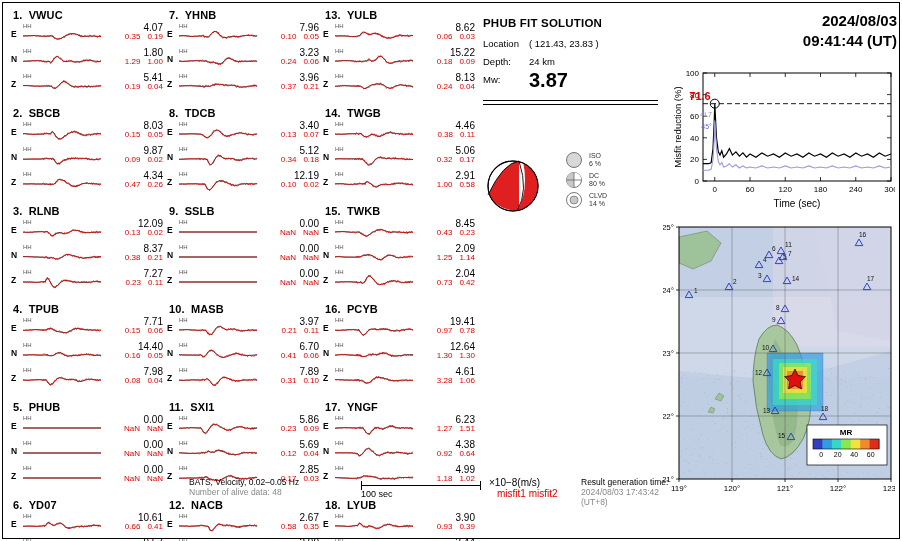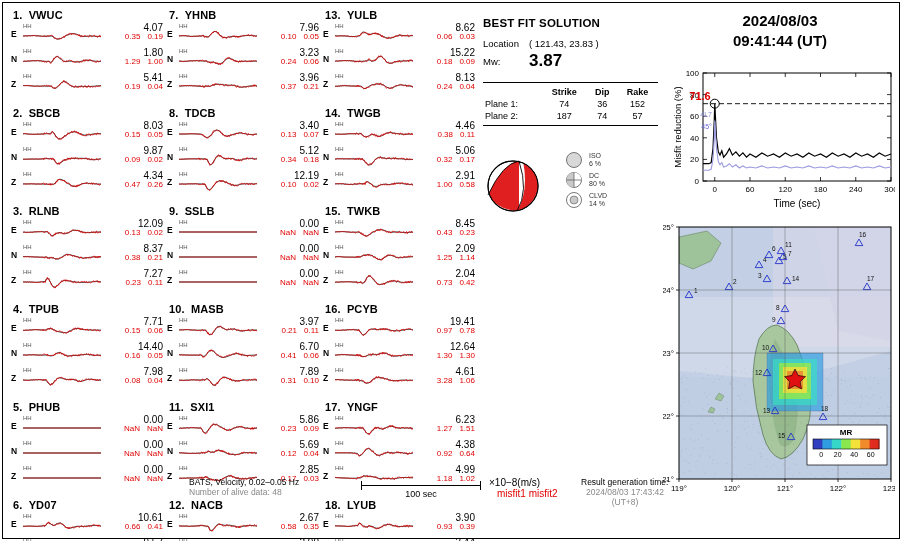--- a/index.html
+++ b/index.html
@@ -53,57 +53,57 @@
   .bfs {
     position:absolute; left:480px; top:14px; width:175px;
   }
   .bfs h2 {
     font-size:11.5px; font-weight:bold; margin:0 0 9px 0; letter-spacing:.2px;
   }
   .bfs-row { font-size:9.5px; margin-bottom:6px; position:relative; height:12px;}
   .bfs-row .lab { position:absolute; left:0; top:0; }
   .bfs-row .val { position:absolute; left:46px; top:0; }
   .mw-row { height:20px; }
-  .mw-row .val { font-size:17px; font-weight:bold; top:-5px; }
+  .mw-row .val { font-size:20px; font-weight:bold; top:-5px; }
   .hr { border-top:1px solid #000; margin:4px 0 3px 0; width:175px;}
   table.planes { border-collapse:collapse; font-size:9px; width:175px; }
   table.planes th { font-weight:bold; text-align:center; padding:1px 2px;}
   table.planes td { text-align:center; padding:1px 2px;}
   table.planes td.pl { text-align:left; width:58px;}
   
   .bb-wrap { position:absolute; left:480px; top:152px; width:180px; height:62px;}
   .srctypes { position:absolute; left:80px; top:-4px; font-size:7px; width:100px;}
   .srcrow { position:relative; height:20px; }
   .srcrow .lbl { position:absolute; left:26px; top:1px; font-size:7px; color:#333;}
   .srcrow .pct { position:absolute; left:26px; top:9px; font-size:7px; color:#333;}
   
   .evt-title {
-    position:absolute; left:660px; top:8px; width:234px; text-align:center;
+    position:absolute; left:660px; top:8px; width:234px; text-align:right;
     font-size:15px; font-weight:bold; line-height:20px;
   }
   
   .mr-panel { position:absolute; left:660px; top:60px; width:232px; height:150px;}
   
   .map-panel { position:absolute; left:660px; top:218px; width:232px; height:280px;}
   
   .footer { position:absolute; left:186px; top:474px; width:480px; height:40px;text-decoration:underline;}
   .f-left { position:absolute; left:0; top:0; font-size:8.5px;}
   .f-left .l2 { color:#888; }
-  .f-scale { position:absolute; left:172px; top:8px; width:120px; text-align:center;}
+  .f-scale { position:absolute; left:172px; top:8px; width:120px; text-align:left;}
   .f-scale .bar { height:1px; background:#000; position:relative; }
   .f-scale .bar:before, .f-scale .bar:after {
     content:""; position:absolute; top:-4px; width:1px; height:9px; background:#000;
   }
   .f-scale .bar:before { left:0; }
   .f-scale .bar:after { right:0; }
   .f-scale .lbl { font-size:9px; margin-top:3px; }
   .f-units { position:absolute; left:300px; top:0px; font-size:10px;}
   .f-units .red { color:#e00000;padding-left:8px;}
   .f-right { position:absolute; left:392px; top:0px; font-size:8.5px;}
-  .f-right .l2 { color:#888;text-align:center; }
+  .f-right .l2 { color:#888; }
 </style>
 </head>
 <body>
 
 <div id="frame">
 
   <div class="stations">
     <div class="stacol c1" id="col1">
         <div class="station">
           <div class="sta-title"><span>1.</span>&nbsp;&nbsp;<span>VWUC</span></div>
@@ -766,54 +766,34 @@
                 <path d="M0.0 11.2 L0.7 10.6 L1.4 10.7 L2.1 11.0 L2.9 10.9 L3.6 10.7 L4.3 10.8 L5.0 10.6 L5.7 11.2 L6.4 10.9 L7.2 11.0 L7.9 10.6 L8.6 10.7 L9.3 10.8 L10.0 11.0 L10.7 10.9 L11.4 10.7 L12.2 11.3 L12.9 11.1 L13.6 11.2 L14.3 10.9 L15.0 11.1 L15.7 10.9 L16.5 11.5 L17.2 11.1 L17.9 11.6 L18.6 11.3 L19.3 11.5 L20.0 11.8 L20.8 11.0 L21.5 10.6 L22.2 11.6 L22.9 11.4 L23.6 10.3 L24.3 11.1 L25.0 11.3 L25.8 10.3 L26.5 10.1 L27.2 11.7 L27.9 9.9 L28.6 11.0 L29.3 10.3 L30.1 10.2 L30.8 9.0 L31.5 9.3 L32.2 9.6 L32.9 10.1 L33.6 9.1 L34.3 10.8 L35.1 9.9 L35.8 11.3 L36.5 10.1 L37.2 10.6 L37.9 9.6 L38.6 8.6 L39.4 9.8 L40.1 9.9 L40.8 8.9 L41.5 9.5 L42.2 8.3 L42.9 9.0 L43.7 8.2 L44.4 8.8 L45.1 9.6 L45.8 9.8 L46.5 11.5 L47.2 11.7 L47.9 11.7 L48.7 11.1 L49.4 13.5 L50.1 12.4 L50.8 13.8 L51.5 13.6 L52.2 12.5 L53.0 13.8 L53.7 12.0 L54.4 11.9 L55.1 12.7 L55.8 12.4 L56.5 13.0 L57.2 12.3 L58.0 12.4 L58.7 11.1 L59.4 10.3 L60.1 10.7 L60.8 10.3 L61.5 11.0 L62.3 10.8 L63.0 10.2 L63.7 10.1 L64.4 10.2 L65.1 9.7 L65.8 10.2 L66.6 10.4 L67.3 10.4 L68.0 9.8 L68.7 10.8 L69.4 9.6 L70.1 11.5 L70.8 11.3 L71.6 10.1 L72.3 10.3 L73.0 10.8 L73.7 10.9 L74.4 10.8 L75.1 11.4 L75.9 10.8 L76.6 10.5 L77.3 11.7 L78.0 10.1" fill="none" stroke="#e00000" stroke-width="0.8"></path>
               </svg>
             </div>
             <div class="amp">3.44</div>
           </div>
         </div>
       </div>
   </div>
 
   <div class="bfs">
-    <h2>BEST FIT SOLUTION</h2>
+    <h2>PHUB FIT SOLUTION</h2>
     <div class="bfs-row">
       <span class="lab">Location</span>
       <span class="val">( 121.43, 23.83 )</span>
+    </div>
+    <div class="bfs-row">
+      <span class="lab">Depth:</span>
+      <span class="val">24 km</span>
     </div>
     <div class="bfs-row mw-row">
       <span class="lab">Mw:</span>
       <span class="val">3.87</span>
     </div>
     <div class="hr"></div>
-    <table class="planes">
-      <thead>
-        <tr>
-          <th class="pl"></th>
-          <th>Strike</th>
-          <th>Dip</th>
-          <th>Rake</th>
-        </tr>
-      </thead>
-      <tbody id="planes-body">
-          <tr>
-            <td class="pl">Plane 1:</td>
-            <td>74</td>
-            <td>36</td>
-            <td>152</td>
-          </tr>
-          <tr>
-            <td class="pl">Plane 2:</td>
-            <td>187</td>
-            <td>74</td>
-            <td>57</td>
-          </tr>
-        </tbody>
-    </table>
     <div class="hr" style="margin-top:3px"></div>
   </div>
 
   <div class="bb-wrap">
     <svg width="70" height="62" viewBox="0 0 70 62">
       <defs>
         <clipPath id="bbclip">
             <circle cx="30" cy="31" r="25"></circle>
           </clipPath>
       </defs>

